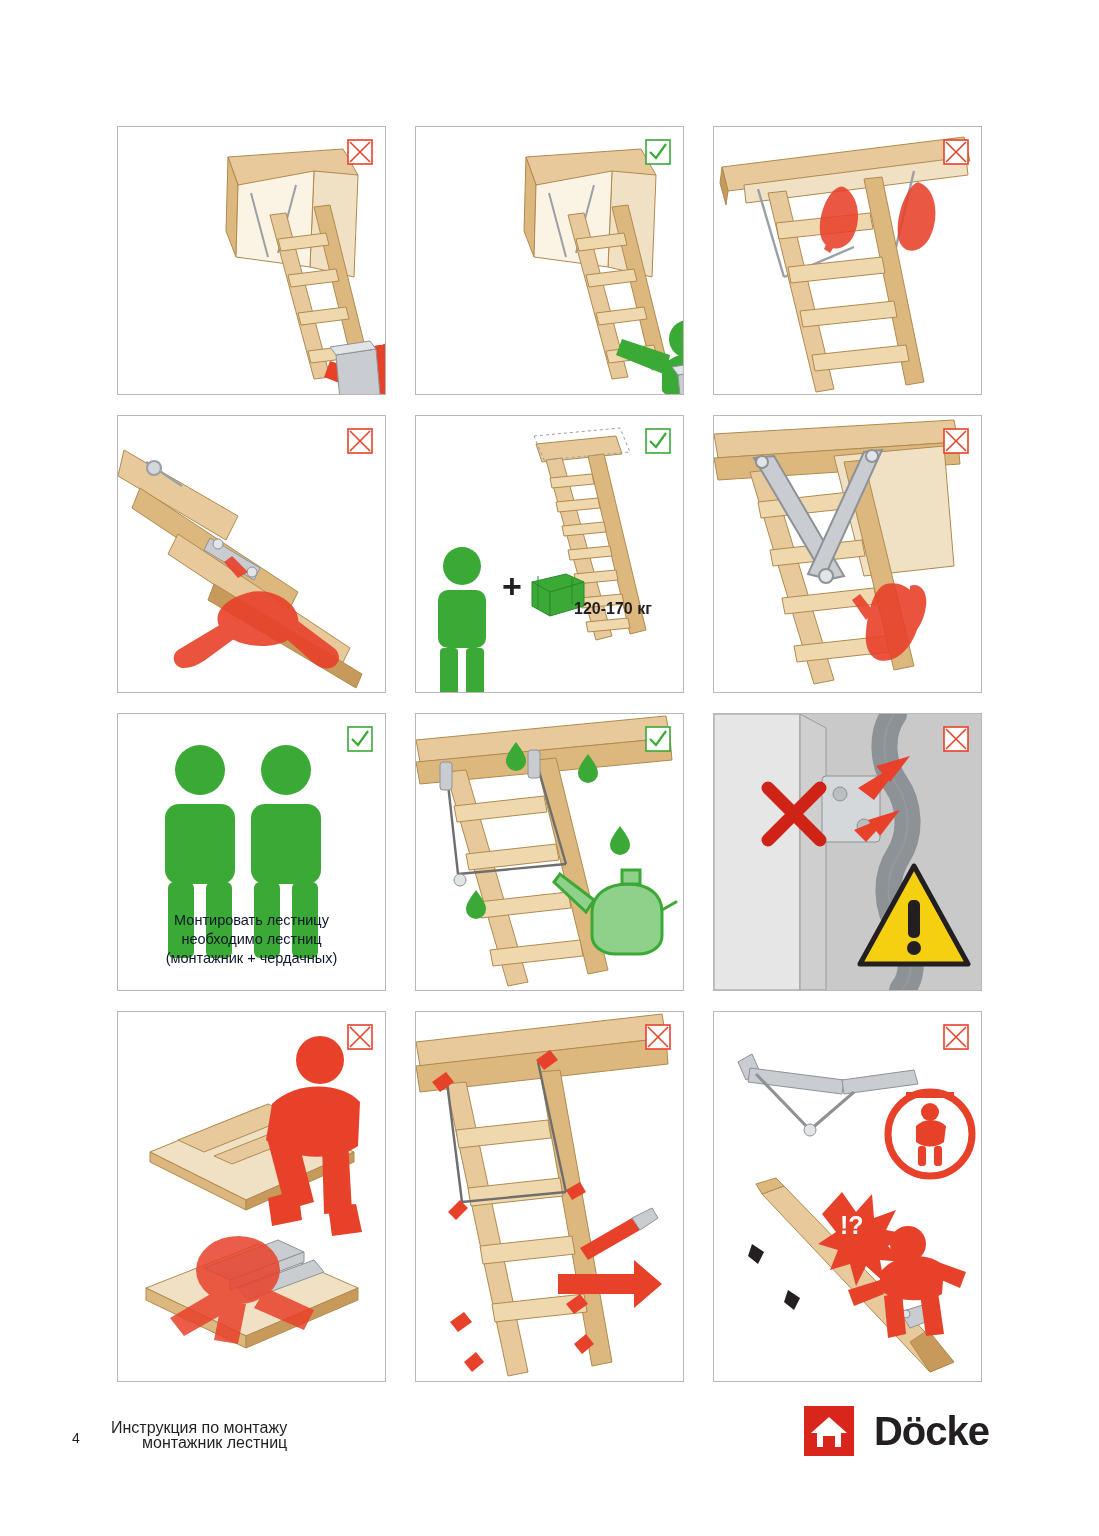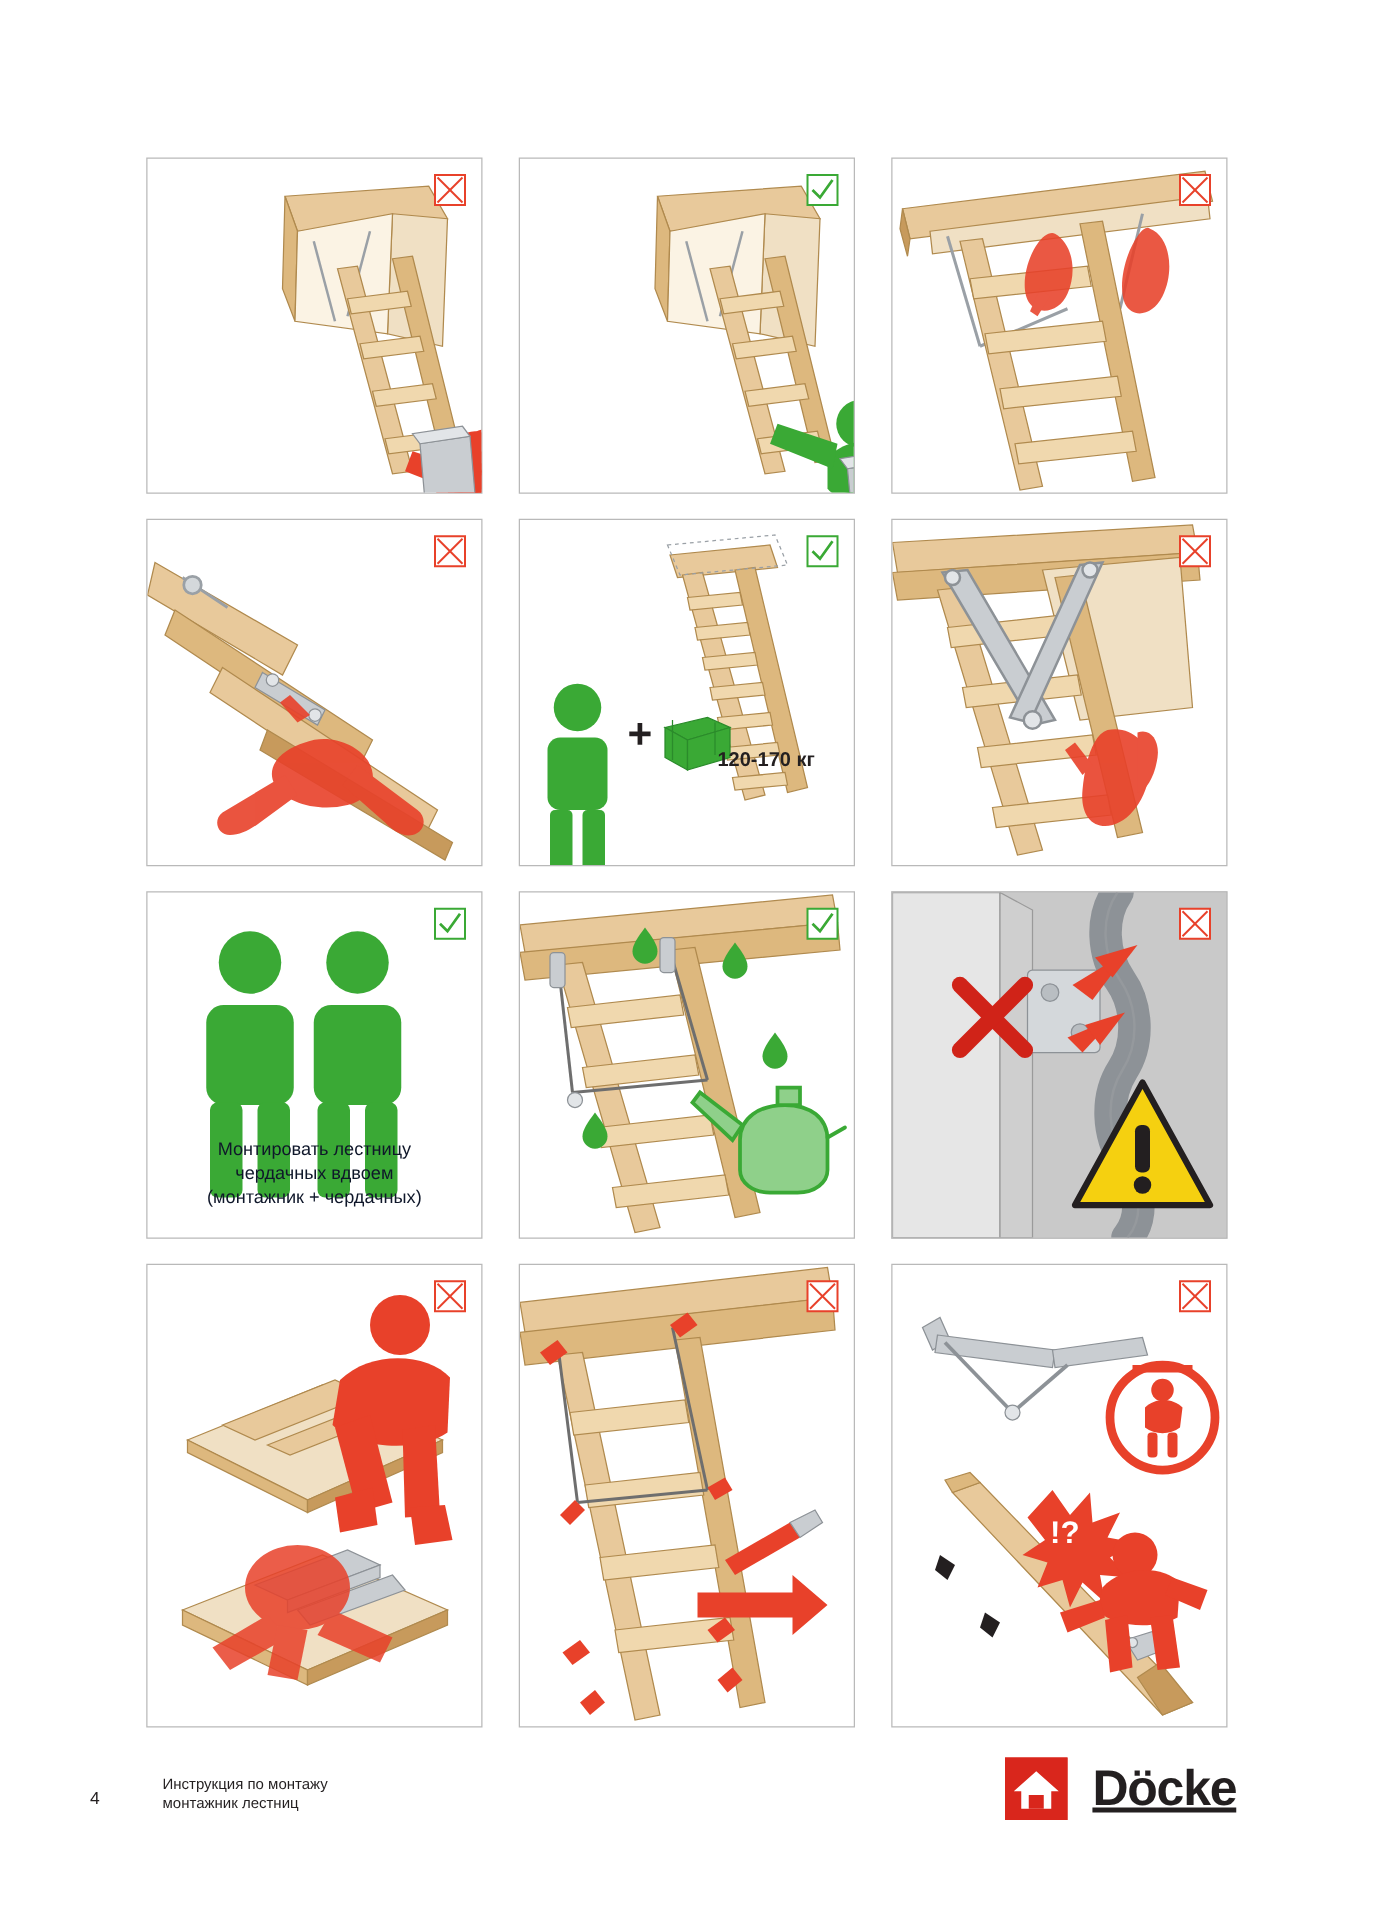--- a/index.html
+++ b/index.html
@@ -76,34 +76,34 @@
   }
   .page-num {
     position: absolute;
     left: 72px;
     top: 24px;
     font-size: 14px;
     color: #231f20;
   }
   .footer-text {
     position: absolute;
-    left: 130px;
+    left: 111px;
     top: 14px;
-    font-size: 12px;
+    font-size: 16px;
     line-height: 15px;
     color: #231f20;
+    text-align: right;
   }
   .logo {
     position: absolute;
     right: 110px;
     top: 0px;
     display: flex;
     align-items: flex-start;
     gap: 20px;
-    text-decoration: underline;
   }
   .logo-mark {
     width: 50px;
     height: 50px;
     background: #d9261c;
     position: relative;
   }
   .logo-text {
     font-size: 40px;
     font-weight: bold;
@@ -411,21 +411,21 @@
         </g>
         <g fill="#3aa935">
           <circle cx="168" cy="56" r="25"></circle>
           <rect x="133" y="90" width="70" height="80" rx="14"></rect>
           <rect x="136" y="168" width="26" height="76" rx="6"></rect>
           <rect x="174" y="168" width="26" height="76" rx="6"></rect>
         </g>
       </svg>
       <div class="caption">
         <div>Монтировать лестницу</div>
-        <div>чердачных вдвоем</div>
+        <div>необходимо лестниц</div>
         <div>(монтажник + чердачных)</div>
       </div>
       <div class="badge">
         <svg width="26" height="26" viewBox="0 0 26 26">
           <rect x="1" y="1" width="24" height="24" fill="#fff" stroke="#3aa935" stroke-width="1.6"></rect>
           <polyline points="5,13 11,19 21,5" fill="none" stroke="#3aa935" stroke-width="2.2"></polyline>
         </svg>
       </div>
     </div>
 

